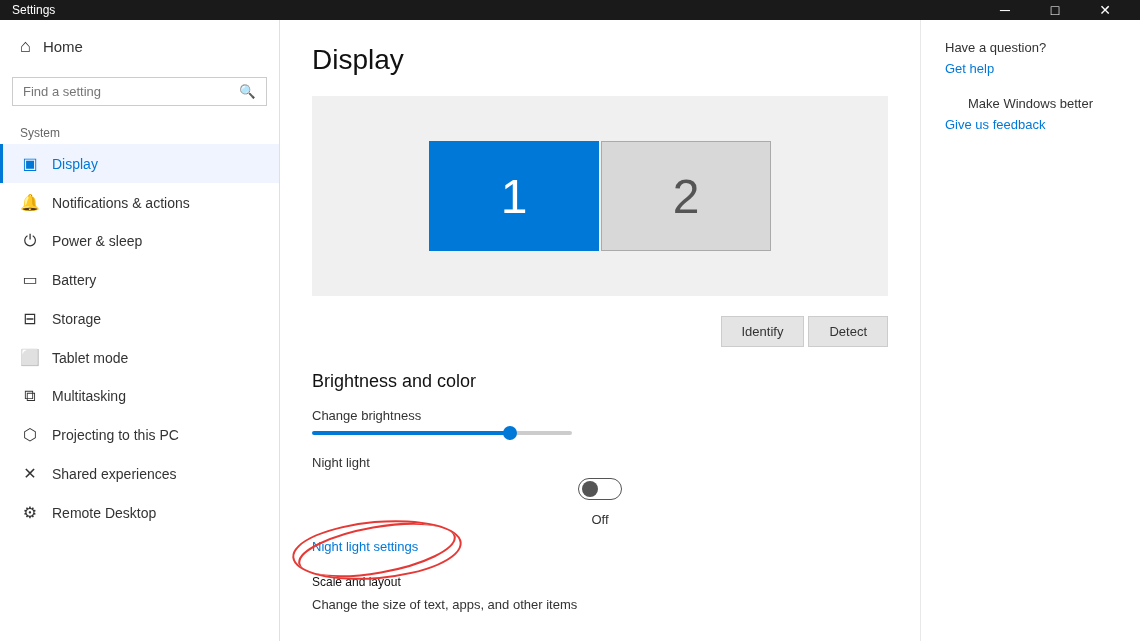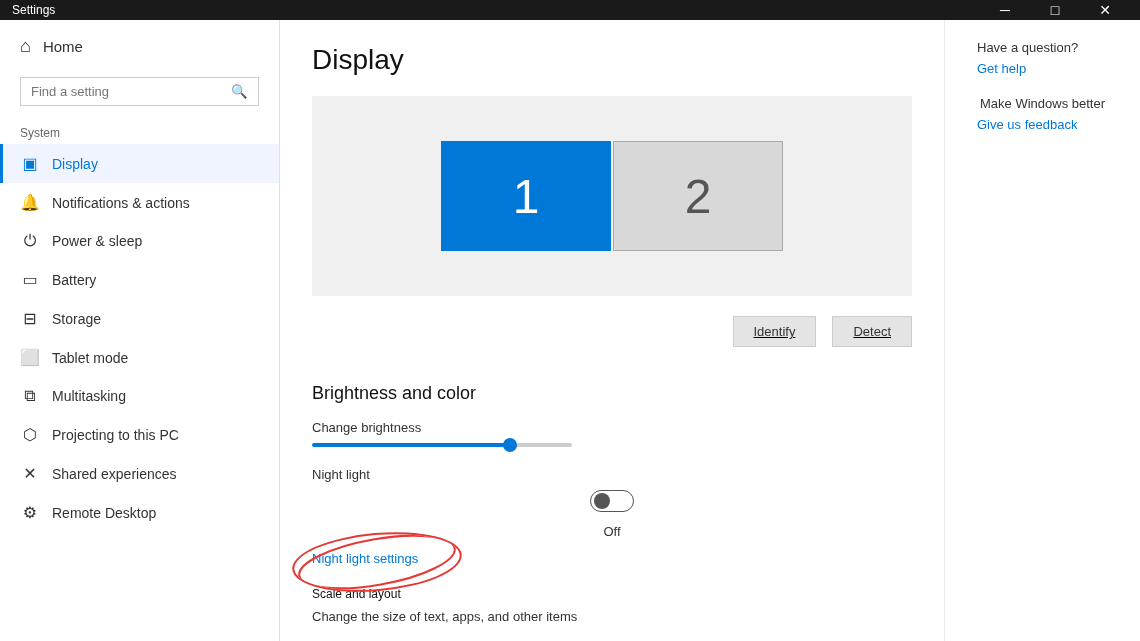--- a/index.html
+++ b/index.html
@@ -67,21 +67,21 @@
       align-items: center;
       gap: 12px;
       padding: 16px 20px;
       font-size: 15px;
       color: #333;
       cursor: pointer;
     }
     .home-icon { font-size: 18px; }
 
     .sidebar-search {
-      padding: 4px 20px 12px;
+      padding: 4px 12px 12px;
     }
     .search-box {
       display: flex;
       align-items: center;
       border: 1px solid #ccc;
       background: #fff;
       width: 100%;
     }
     .search-input {
       flex: 1;
@@ -194,23 +194,22 @@
       align-items: center;
       justify-content: center;
       font-size: 48px;
       color: #555;
       font-weight: 300;
     }
 
     .monitor-buttons {
       display: flex;
       justify-content: flex-end;
-      gap: 16px;
-      margin-bottom: 36px;
-      text-decoration: underline;
+      gap: 4px;
+      margin-bottom: 24px;
     }
     .monitor-btn {
       padding: 7px 20px;
       background: #e4e4e4;
       border: 1px solid #ccc;
       font-size: 13px;
       font-family: 'Segoe UI', sans-serif;
       cursor: pointer;
       color: #333;
     }
@@ -321,23 +320,23 @@
       margin-top: 16px;
       margin-bottom: 8px;
     }
     .scale-desc {
       font-size: 13px;
       color: #333;
     }
 
     
     .right-panel {
-      width: 196px;
+      width: 220px;
       flex-shrink: 0;
-      padding: 20px 32px;
+      padding: 20px 24px;
       border-left: 1px solid #e8e8e8;
     }
     .help-title {
       font-size: 13px;
       color: #333;
       margin-bottom: 6px;
     }
     .help-link {
       color: #0078d7;
       font-size: 13px;

